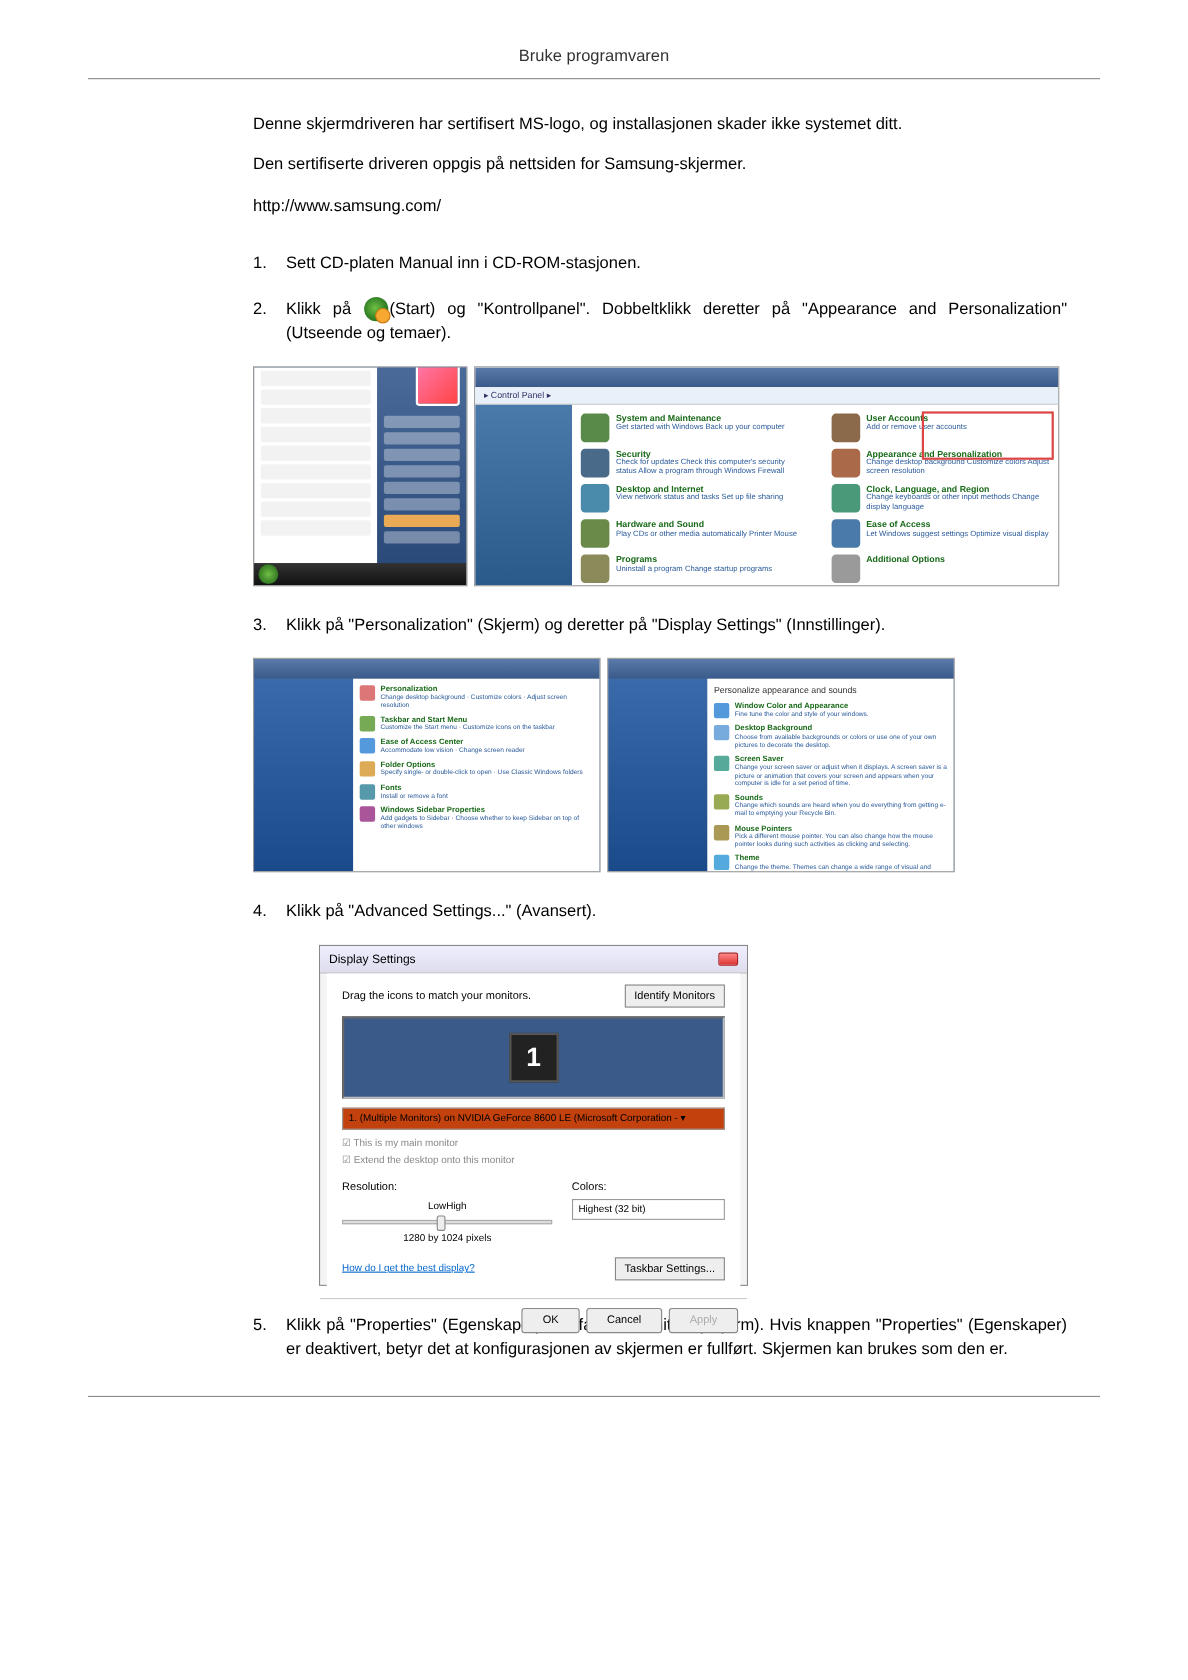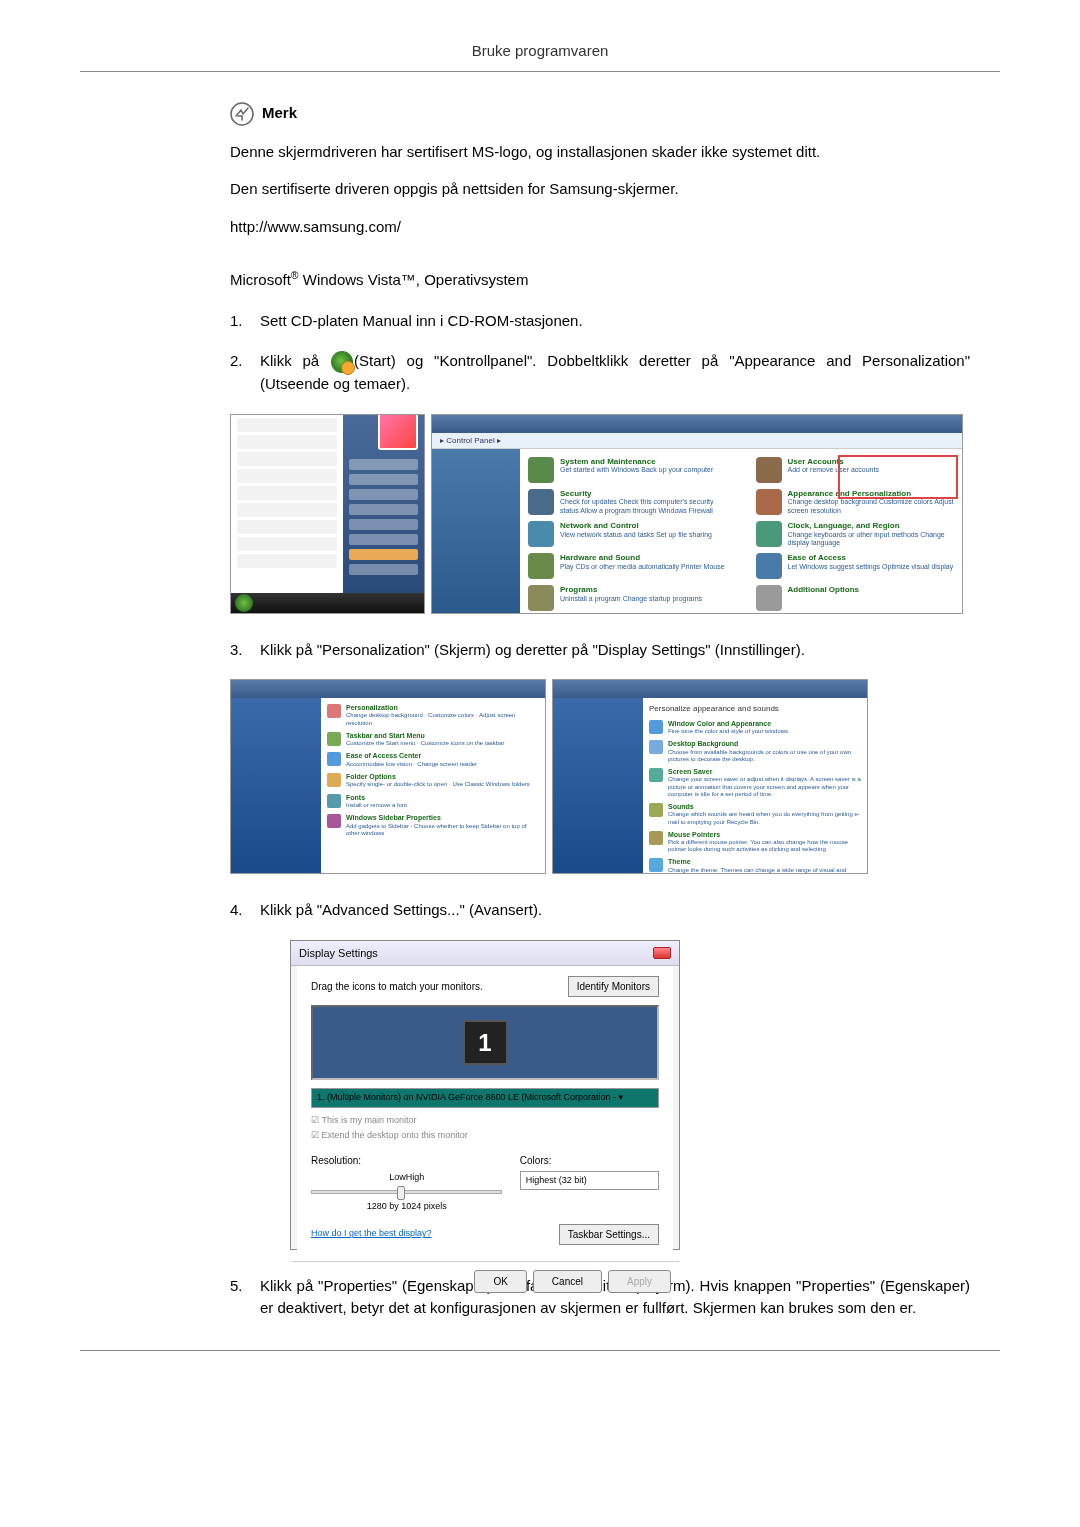--- a/index.html
+++ b/index.html
@@ -187,21 +187,21 @@
       display: flex;
       align-items: center;
       justify-content: center;
       color: #fff;
       font-size: 24px;
       font-weight: bold;
     }
     .ds-dropdown {
       border: 1px solid #999;
       padding: 2px 5px;
-      background: #0f766e;
+      background: #c2410c;
       font-size: 9px;
       margin-bottom: 6px;
     }
     .ds-checks {
       font-size: 9px;
       color: #888;
       margin-bottom: 10px;
     }
     .ds-check {
       margin-bottom: 2px;
@@ -454,38 +454,26 @@
 </head>
 <body>
 
 <div class="page-header">
   <span>Bruke programvaren</span>
 </div>
 
 <div class="content">
 
   <div class="note-section">
-    <div class="note-header">
-      <span class="note-icon">
-        <svg viewBox="0 0 24 24">
-          <circle cx="12" cy="12" r="11" fill="none" stroke="#666" stroke-width="1.5"></circle>
-          <path d="M6 14 L11 8 L13 12 L18 6 M12 18 L12 14 L8 14" fill="none" stroke="#666" stroke-width="1.5" stroke-linecap="round"></path>
-        </svg>
-      </span>
-      <span class="note-title">Merk</span>
-    </div>
     <p class="note-text">Denne skjermdriveren har sertifisert MS-logo, og installasjonen skader ikke systemet ditt.</p>
     <p class="note-text">Den sertifiserte driveren oppgis på nettsiden for Samsung-skjermer.</p>
     <p class="note-text">http://www.samsung.com/</p>
   </div>
 
 
-  <p class="sub-text">
-    <span>Microsoft</span><sup>®</sup><span> Windows Vista™, Operativsystem</span>
-  </p>
 
   <div class="step-list">
 
     <div class="step">
       <div class="step-number">1.</div>
       <div class="step-content">Sett CD-platen Manual inn i CD-ROM-stasjonen.</div>
     </div>
 
     <div class="step">
       <div class="step-number">2.</div>
@@ -560,21 +548,21 @@
               <div class="cp-cat-text">
                 <div class="cp-cat-title">Appearance and Personalization</div>
                 <div class="cp-cat-sub">Change desktop background
 Customize colors
 Adjust screen resolution</div>
               </div>
             </div>
           <div class="cp-cat">
               <div class="cp-cat-icon" style="background:#4a8aaa"></div>
               <div class="cp-cat-text">
-                <div class="cp-cat-title">Network and Control</div>
+                <div class="cp-cat-title">Desktop and Internet</div>
                 <div class="cp-cat-sub">View network status and tasks
 Set up file sharing</div>
               </div>
             </div>
           <div class="cp-cat">
               <div class="cp-cat-icon" style="background:#4a9a7a"></div>
               <div class="cp-cat-text">
                 <div class="cp-cat-title">Clock, Language, and Region</div>
                 <div class="cp-cat-sub">Change keyboards or other input methods
 Change display language</div>

